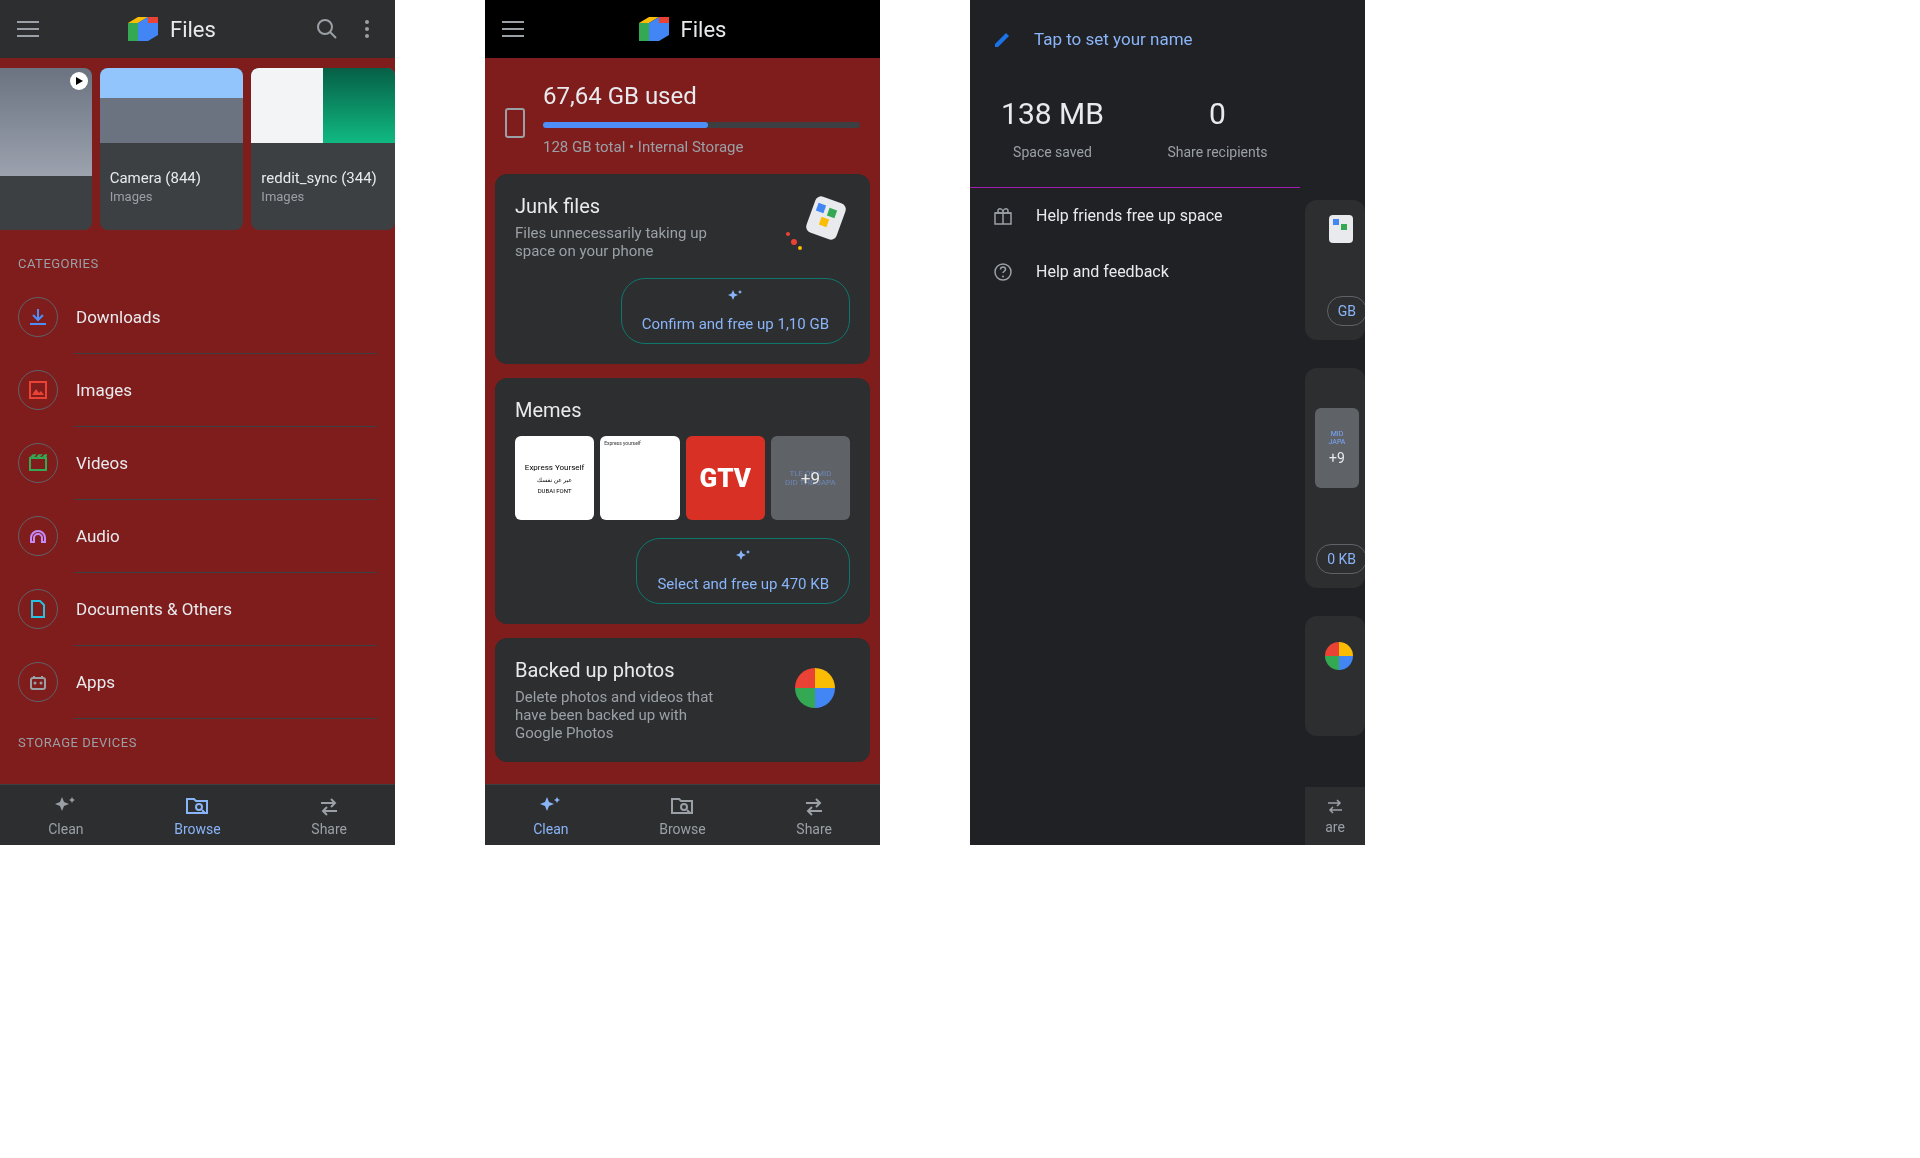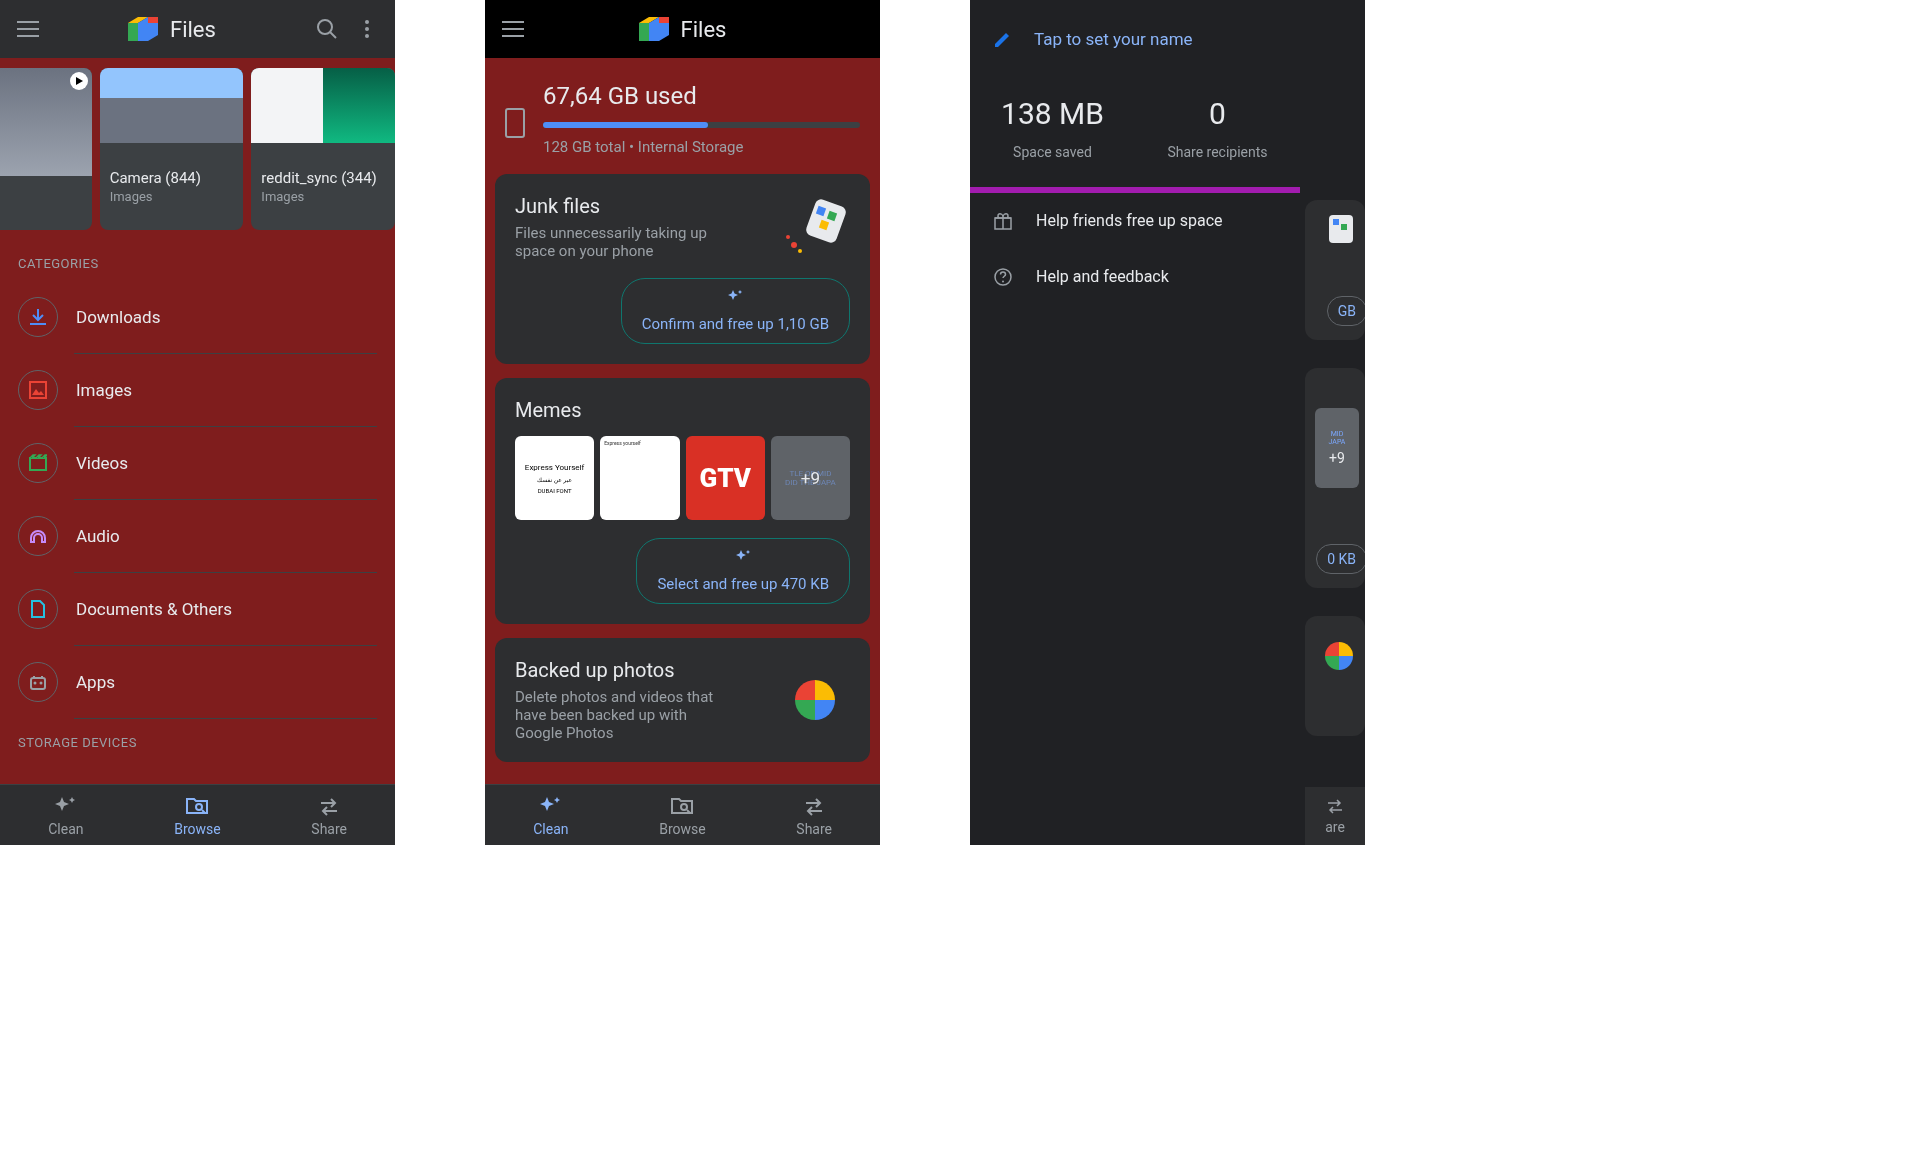--- a/index.html
+++ b/index.html
@@ -39,41 +39,41 @@
 
 .storage-head { display: flex; padding: 24px 20px 18px; gap: 18px; align-items: center; }
 .storage-info { flex: 1; }
 .storage-used { font-size: 24px; color: #e8eaed; }
 .bar-bg { width: 100%; height: 6px; background: #3c4043; border-radius: 3px; margin-top: 12px; position: relative; }
 .bar-fg { height: 6px; background: #4f8df7; border-radius: 3px; }
 .storage-sub { font-size: 15px; color: #9aa0a6; margin-top: 10px; }
 
 
 .clean-card { background: #2d2e30; border-radius: 12px; margin: 0 10px 14px; padding: 20px; }
-.cc-head { display: flex; justify-content: space-between; align-items: center; }
+.cc-head { display: flex; justify-content: space-between; }
 .cc-title { font-size: 20px; color: #e8eaed; }
 .cc-sub { font-size: 15px; color: #9aa0a6; margin-top: 6px; max-width: 220px; }
 .cc-illus { width: 70px; height: 60px; flex-shrink: 0; }
 .cc-btn { border: 1px solid #0f766e; border-radius: 24px; padding: 10px 20px; color: #8ab4f8; font-size: 15px; display: inline-flex; align-items: center; gap: 10px; float: right; margin-top: 18px; flex-direction: column; }
 .meme-grid { display: flex; gap: 6px; margin-top: 14px; }
 .meme { width: 84px; height: 84px; border-radius: 6px; background: #fff; }
 .meme.red { background: #d93025; color:#fff; font-weight:900; font-size:26px; display:flex; align-items:center; justify-content:center; }
 .meme.grey { background: #5f6368; position:relative; display:flex; align-items:center; justify-content:center; color:#e8eaed; font-size:17px; }
 
 
 .bottom-nav { margin-top: auto; display: flex; background: #2d2e30; border-top: 1px solid #3c4043; }
 .nav-item { flex: 1; display: flex; flex-direction: column; align-items: center; justify-content: center; padding: 10px 0 8px; gap: 4px; }
 .nav-label { font-size: 14px; color: #9aa0a6; }
 .nav-item.active .nav-label { color: #8ab4f8; }
 .nav-icon { color: #9aa0a6; }
 .nav-item.active .nav-icon { color: #8ab4f8; }
 .drawer { position: absolute; top:0; left:0; width: 330px; height: 100%; background: #202124; z-index: 2; display:flex; flex-direction:column; }
 .drawer-top { display:flex; align-items:center; gap: 20px; padding: 28px 22px; border-bottom: 0; }
 .drawer-name { color: #8ab4f8; font-size: 17px; }
-.drawer-stats { display:flex; padding: 18px 0 24px; border-bottom: 6px solid #a21caf; }
+.drawer-stats { display:flex; padding: 18px 0 24px; border-bottom: 1px solid #a21caf; }
 .stat { flex:1; text-align:center; }
 .stat-num { font-size: 30px; color: #e8eaed; }
 .stat-lbl { font-size: 14px; color: #9aa0a6; margin-top: 12px; line-height:1.4; }
 .drawer-item { display:flex; align-items:center; gap: 22px; padding: 18px 22px; }
 .drawer-item span { font-size: 16px; color: #e8eaed; }
 .drawer-icon { color: #9aa0a6; width:22px; display:flex; justify-content:center; }
 
 
 .peek { position:absolute; right:0; width:60px; height:100%; overflow:hidden; }
 .peek-card { background:#2d2e30; border-radius:12px; height:140px; margin-bottom:14px; }

